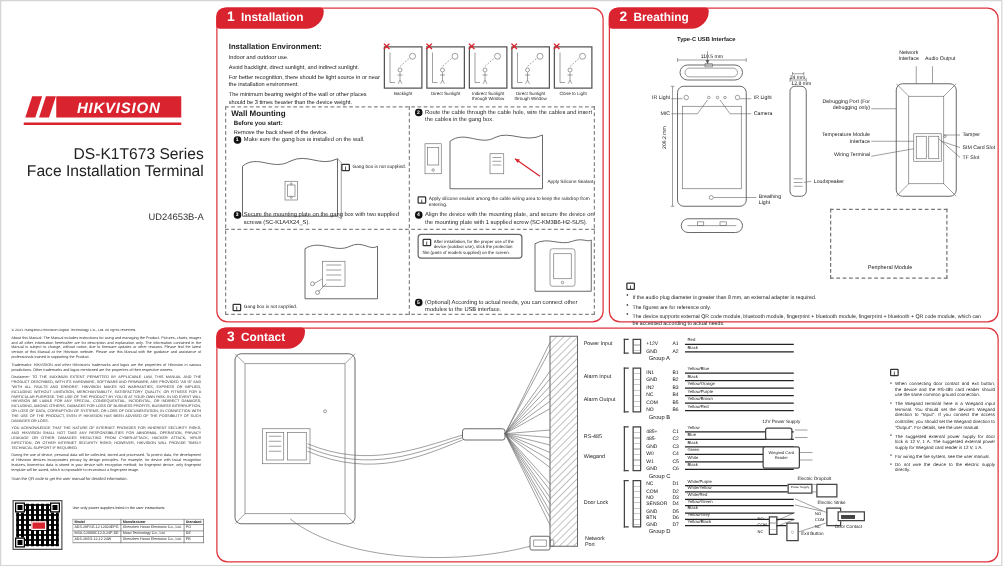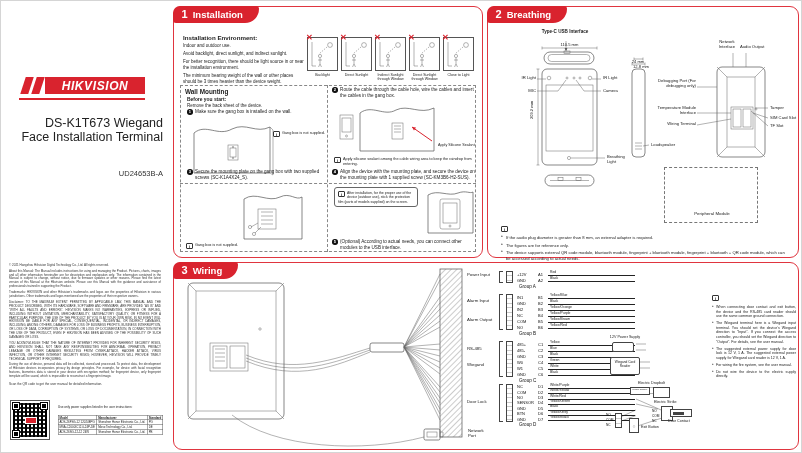--- a/index.html
+++ b/index.html
@@ -110,21 +110,21 @@
 
   <div data-name="sidebar" style="position:absolute;left:0;top:0;width:168px;height:453px;">
     <div class="logo-slash" data-name="hikvision-logo-slash-1" style="left:22px;top:76px;width:8px;height:17px;"></div>
     <div class="logo-slash" data-name="hikvision-logo-slash-2" style="left:33px;top:76px;width:8px;height:17px;"></div>
     <div class="logo-box" data-name="hikvision-logo">
       <span class="logo-text" data-name="hikvision-logo-text">HIKVISION</span>
     </div>
     <div class="logo-bar" data-name="logo-underline"></div>
 
     <div class="side-title" data-name="product-title">
-      <div data-name="product-series">DS-K1T673 Wiegand</div>
+      <div data-name="product-series">DS-K1T673 Series</div>
       <div data-name="product-name">Face Installation Terminal</div>
     </div>
     <div class="side-code" data-name="doc-code">UD24653B-A</div>
 
     <div class="legal" data-name="legal-text">
       <div class="scale50">
         <div data-name="legal-paragraphs">
 
         <p data-name="legal-paragraph">© 2021 Hangzhou Hikvision Digital Technology Co., Ltd. All rights reserved.</p>
             <p data-name="legal-paragraph">About this Manual: The Manual includes instructions for using and managing the Product. Pictures, charts, images and all other information hereinafter are for description and explanation only. The information contained in the Manual is subject to change, without notice, due to firmware updates or other reasons. Please find the latest version of this Manual at the Hikvision website. Please use this Manual with the guidance and assistance of professionals trained in supporting the Product.</p>
@@ -446,21 +446,21 @@
 
     <div data-name="appearance-note">If the audio plug diameter is greater than 8 mm, an external adapter is required.</div>
         <div data-name="appearance-note">The figures are for reference only.</div>
         <div data-name="appearance-note">The device supports external QR code module, bluetooth module, fingerprint + bluetooth module, fingerprint + bluetooth + QR code module, which can be accessed according to actual needs.</div>
       </div>
   </div>
 
   <div class="sec" data-name="section-wiring" style="left:172px;top:261px;width:626px;height:188px;">
     <div class="sec-tab" data-name="section-wiring-header">
       <span class="sec-num" data-name="section-number">3</span>
-      <span class="sec-title" data-name="section-title">Wiring</span>
+      <span class="sec-title" data-name="section-title">Contact</span>
     </div>
 
     <svg class="abs" data-name="wiring-diagram" style="left:0;top:0;" width="626" height="188" viewBox="0 0 626 188">
       <defs>
         <pattern id="hatch" width="4" height="4" patternUnits="userSpaceOnUse" patternTransform="rotate(45)">
           <line x1="0" y1="0" x2="0" y2="4" stroke="#999" stroke-width="1"></line>
         </pattern>
       </defs>
 
       <rect class="draw" x="14" y="20" width="96" height="136" rx="5"></rect>

